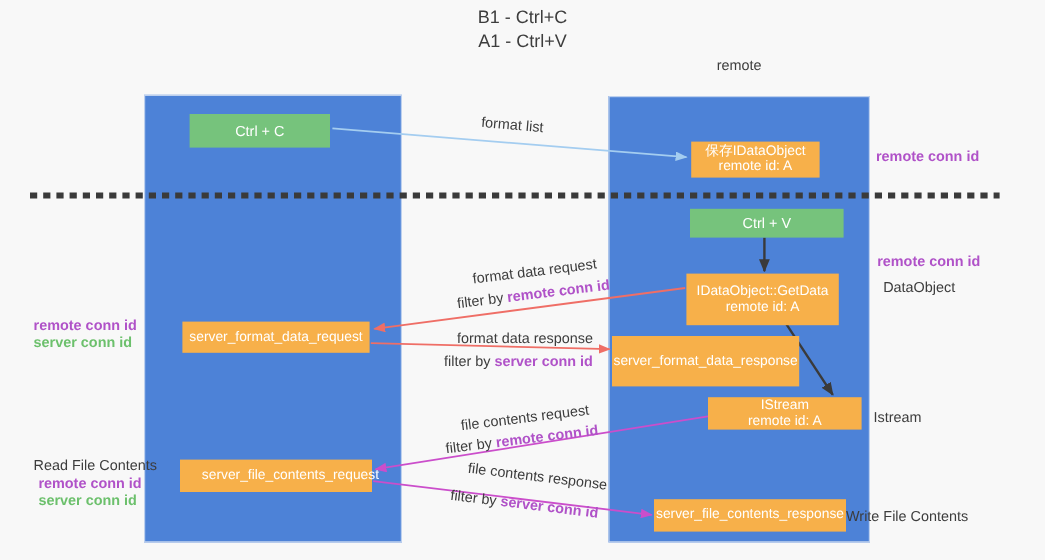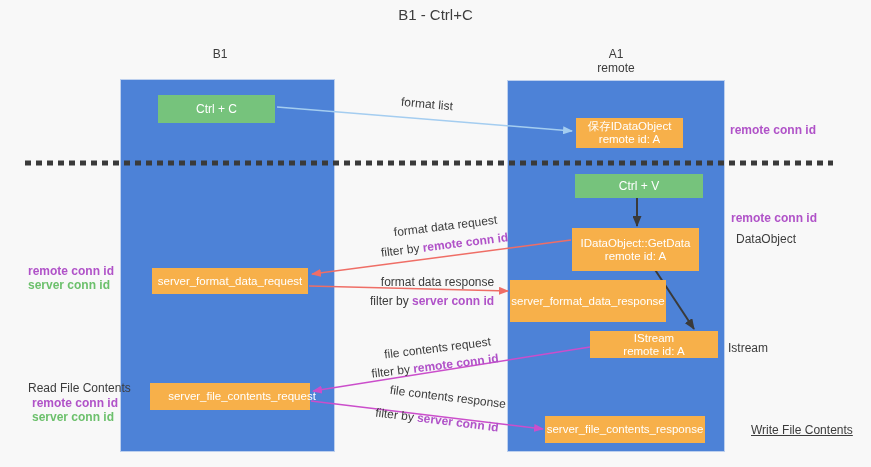--- a/index.html
+++ b/index.html
@@ -22,27 +22,26 @@
   .side{font-size:12px;white-space:nowrap;z-index:3;}
   .dark{color:#3c3c3c;font-weight:normal;}
 </style>
 </head>
 <body>
 
 <div class="canvas">
 
   <div class="abs title">
     <div>B1 - Ctrl+C</div>
+    <div>A1 - Ctrl+V</div>
   </div>
 
   <div class="abs colhead" style="left:120px;width:200px;">
-    <div>B1</div>
   </div>
   <div class="abs colhead" style="left:507px;width:218px;">
-    <div>A1</div>
     <div>remote</div>
   </div>
 
   <div class="abs lifeline" style="left:120px;top:79px;width:215px;height:373px;"></div>
   <div class="abs lifeline" style="left:507px;top:80px;width:218px;height:372px;"></div>
 
   <svg class="abs arrows" width="871" height="467" viewBox="0 0 871 467">
     <defs>
       <marker id="mk-blue" markerUnits="userSpaceOnUse" markerWidth="10" markerHeight="8" refX="9" refY="4" orient="auto">
         <path d="M0,0 L10,4 L0,8 z" fill="#a4cdf0"></path>
@@ -133,21 +132,21 @@
 
   <div class="abs mlabel rot-dn" style="left:383px;top:390px;width:130px;">file contents response</div>
   <div class="abs mlabel rot-dn" style="left:372px;top:413px;width:130px;">
     <span>filter by </span><span class="purple">server conn id</span>
   </div>
 
   <div class="abs side purple" style="left:730px;top:123px;">remote conn id</div>
   <div class="abs side purple" style="left:731px;top:211px;">remote conn id</div>
   <div class="abs side dark" style="left:736px;top:232px;">DataObject</div>
   <div class="abs side dark" style="left:728px;top:341px;">Istream</div>
-  <div class="abs side dark" style="left:751px;top:423px;text-decoration:underline;">Write File Contents</div>
+  <div class="abs side dark" style="left:705px;top:423px;">Write File Contents</div>
 
   <div class="abs side purple" style="left:28px;top:264px;">remote conn id</div>
   <div class="abs side greentxt" style="left:28px;top:278px;">server conn id</div>
   <div class="abs side dark" style="left:28px;top:381px;">Read File Contents</div>
   <div class="abs side purple" style="left:32px;top:396px;">remote conn id</div>
   <div class="abs side greentxt" style="left:32px;top:410px;">server conn id</div>
 
 </div>
 
 </body></html>

